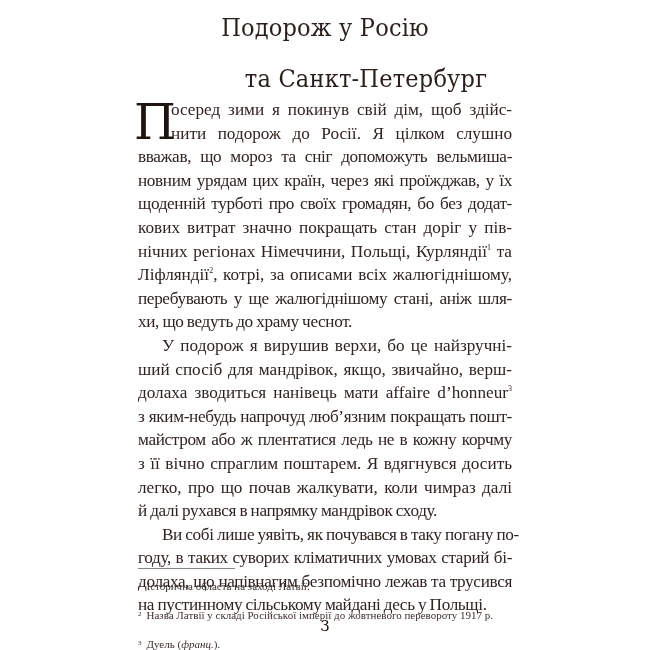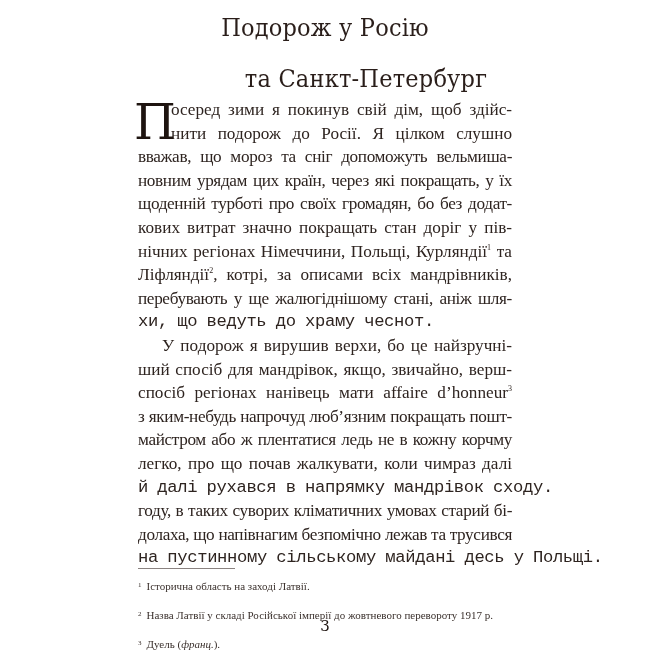--- a/index.html
+++ b/index.html
@@ -44,21 +44,20 @@
   }
   .line {
     display: block;
     white-space: nowrap;
     text-align: justify;
     text-align-last: justify;
     height: 23.6px;
   }
   .line.last {
     text-align-last: left;
-    font-family: Liberation Mono, monospace;
   }
   .line.indent {
     padding-left: 24px;
   }
   .line.drop {
     padding-left: 33px;
   }
   .dropcap {
     position: absolute;
     left: -4px;
@@ -123,36 +122,38 @@
 
   <div class="title l1">Подорож у Росію</div>
   <div class="title l2">та Санкт-Петербург</div>
 
   <div class="body-text">
     <span class="dropcap">П</span>
 
     <span class="line drop">осеред зими я покинув свій дім, щоб здійс-</span>
     <span class="line drop">нити подорож до Росії. Я цілком слушно</span>
     <span class="line cond">вважав, що мороз та сніг допоможуть вельмиша-</span>
-    <span class="line cond">новним урядам цих країн, через які покращать, у їх</span>
+    <span class="line cond">новним урядам цих країн, через які проїжджав, у їх</span>
     <span class="line cond">щоденній турботі про своїх громадян, бо без додат-</span>
     <span class="line">кових витрат значно покращать стан доріг у пів-</span>
     <span class="line"><span>нічних регіонах Німеччини, Польщі, Курляндії</span><sup>1</sup><span> та</span></span>
-    <span class="line"><span>Ліфляндії</span><sup>2</sup><span>, котрі, за описами всіх мандрівників,</span></span>
+    <span class="line"><span>Ліфляндії</span><sup>2</sup><span>, котрі, за описами всіх жалюгіднішому,</span></span>
     <span class="line cond">перебувають у ще жалюгіднішому стані, аніж шля-</span>
     <span class="line last cond">хи, що ведуть до храму чеснот.</span>
 
     <span class="line indent">У подорож я вирушив верхи, бо це найзручні-</span>
     <span class="line">ший спосіб для мандрівок, якщо, звичайно, верш-</span>
-    <span class="line"><span>спосіб регіонах нанівець мати affaire d’honneur</span><sup>3</sup></span>
+    <span class="line"><span>долаха зводиться нанівець мати affaire d’honneur</span><sup>3</sup></span>
     <span class="line cond">з яким-небудь напрочуд люб’язним покращать пошт-</span>
     <span class="line cond">майстром або ж плентатися ледь не в кожну корчму</span>
+    <span class="line">з її вічно спраглим поштарем. Я вдягнувся досить</span>
     <span class="line">легко, про що почав жалкувати, коли чимраз далі</span>
     <span class="line last cond">й далі рухався в напрямку мандрівок сходу.</span>
 
+    <span class="line indent cond">Ви собі лише уявіть, як почувався в таку погану по-</span>
     <span class="line cond">году, в таких суворих кліматичних умовах старий бі-</span>
     <span class="line cond">долаха, що напівнагим безпомічно лежав та трусився</span>
     <span class="line last cond">на пустинному сільському майдані десь у Польщі.</span>
   </div>
 
   <div class="fn-rule"></div>
 
   <div class="footnotes">
     <span class="fn"><span class="mark">1</span><span>Історична область на заході Латвії.</span></span>
     <span class="fn"><span class="mark">2</span><span>Назва Латвії у складі Російської імперії до жовтневого перевороту 1917 р.</span></span>

